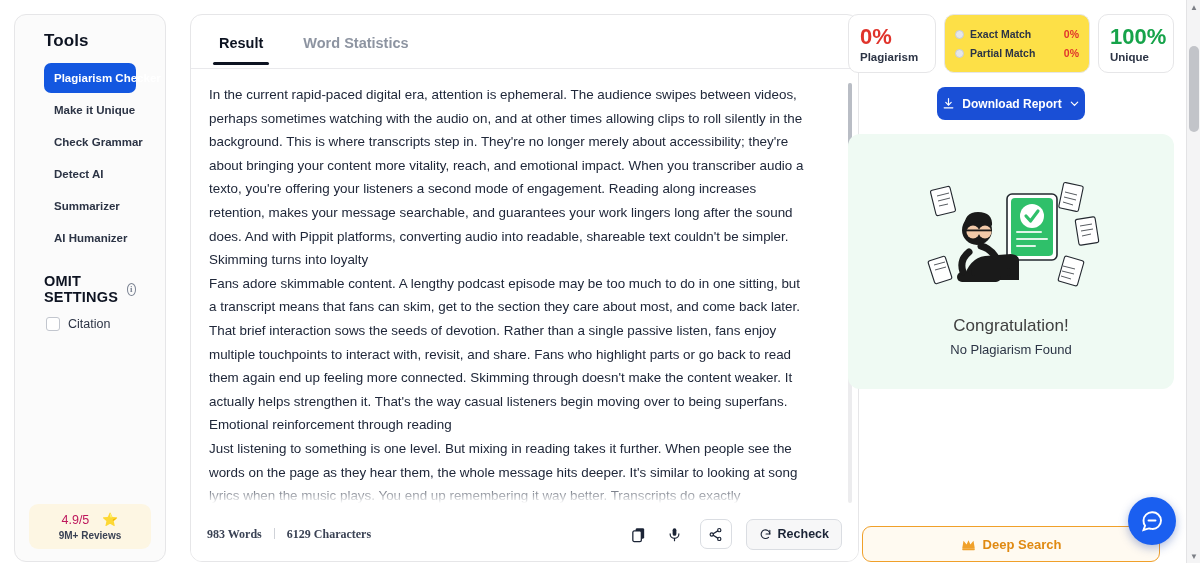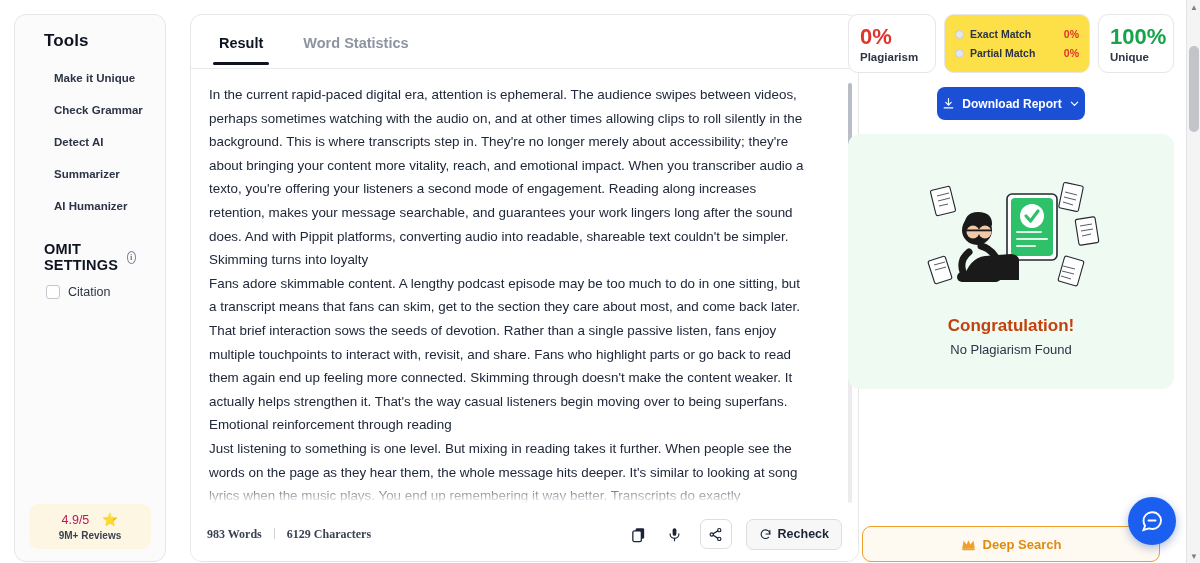--- a/index.html
+++ b/index.html
@@ -323,22 +323,22 @@
     border-radius: 12px;
     display: flex;
     flex-direction: column;
     align-items: center;
     justify-content: center;
     padding-top: 6px;
   }
   .illus { width: 200px; height: 132px; }
   .congrats {
     font-size: 17px;
-    font-weight: bold;
-    color: #c2410c;
+    font-weight: normal;
+    color: #404040;
     margin-top: 12px;
   }
   .no-plag {
     font-size: 13px;
     color: #2c3445;
     margin-top: 6px;
   }
   .deep-btn {
     position: absolute;
     left: 14px; right: 14px;
@@ -394,20 +394,23 @@
   }
 </style>
 </head>
 <body>
 
 <div class="page">
 
   <div class="sidebar">
     <div class="sidebar-title">Tools</div>
 
+    <div class="tool-item active">
+      <span>Plagiarism Checker</span>
+    </div>
     <div class="tool-item">
       <span>Make it Unique</span>
     </div>
     <div class="tool-item">
       <span>Check Grammar</span>
     </div>
     <div class="tool-item">
       <span>Detect AI</span>
     </div>
     <div class="tool-item">

